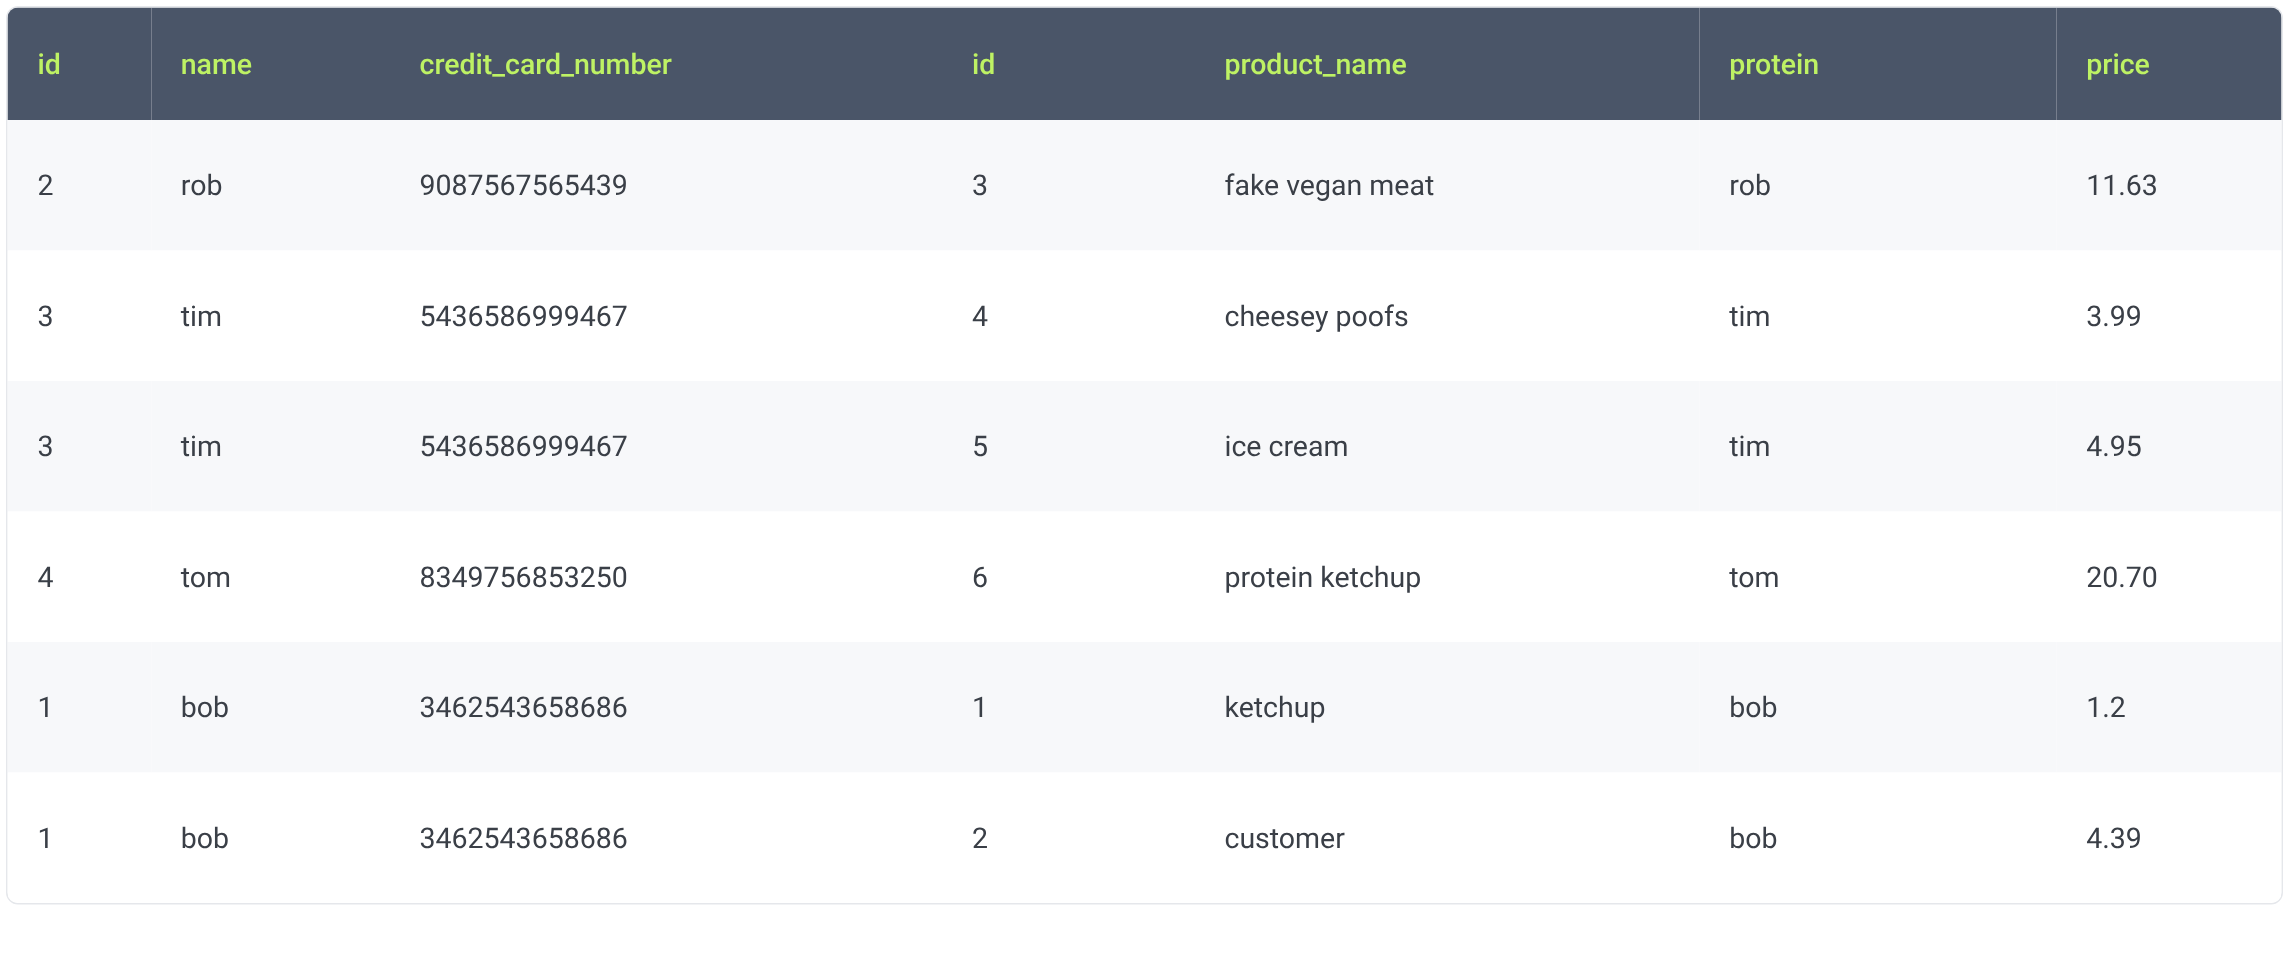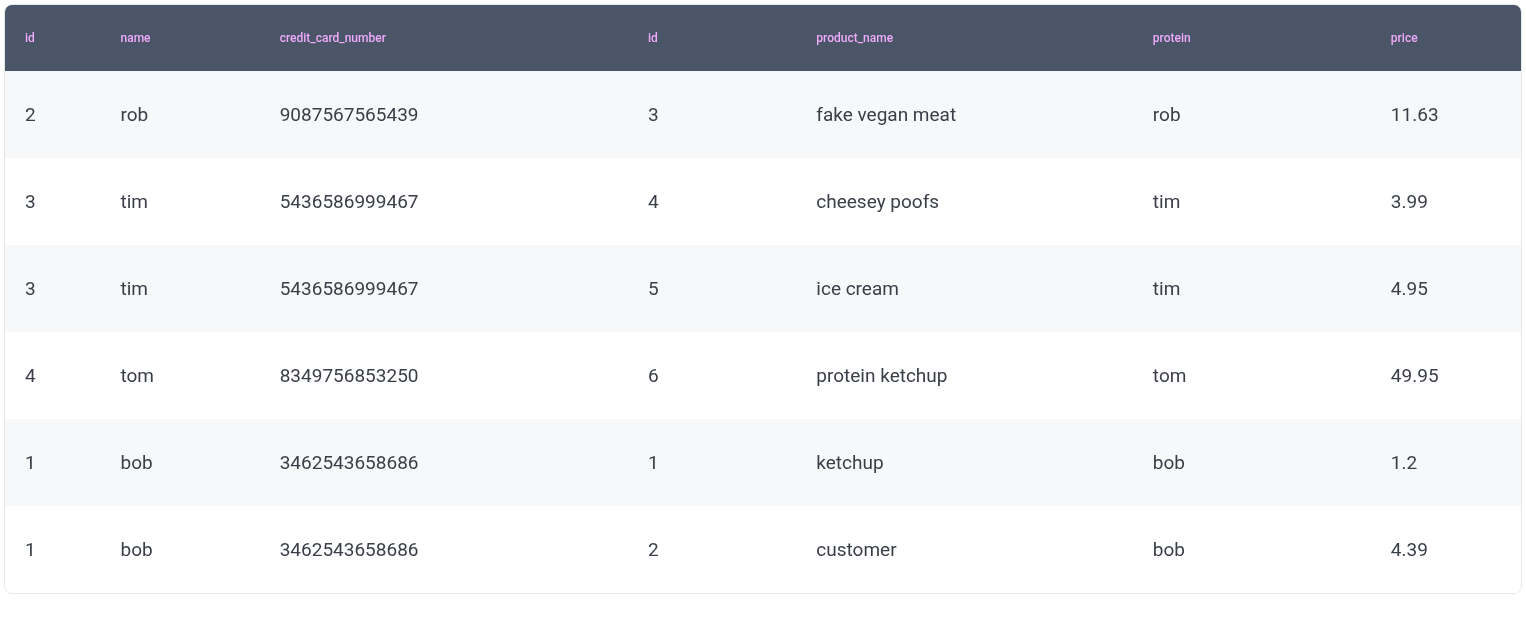--- a/index.html
+++ b/index.html
@@ -16,25 +16,25 @@
   }
   table {
     width: 100%;
     border-collapse: collapse;
     table-layout: fixed;
   }
   thead tr {
     background: #4a5568;
   }
   thead th {
-    color: #f0abfc;
+    color: #bef264;
     font-weight: 500;
     text-align: left;
     padding: 26px 20px;
-    font-size: 12px;
+    font-size: 19px;
   }
   tbody td {
     padding: 32px 20px;
     font-size: 19px;
     color: #3a3f47;
     text-align: left;
   }
   tbody tr:nth-child(odd) {
     background: #f7f8fa;
   }
@@ -102,21 +102,21 @@
       <td>tim</td>
       <td>4.95</td>
     </tr>
     <tr>
       <td>4</td>
       <td>tom</td>
       <td>8349756853250</td>
       <td>6</td>
       <td>protein ketchup</td>
       <td>tom</td>
-      <td>49.95</td>
+      <td>20.70</td>
     </tr>
     <tr>
       <td>1</td>
       <td>bob</td>
       <td>3462543658686</td>
       <td>1</td>
       <td>ketchup</td>
       <td>bob</td>
       <td>1.2</td>
     </tr>

